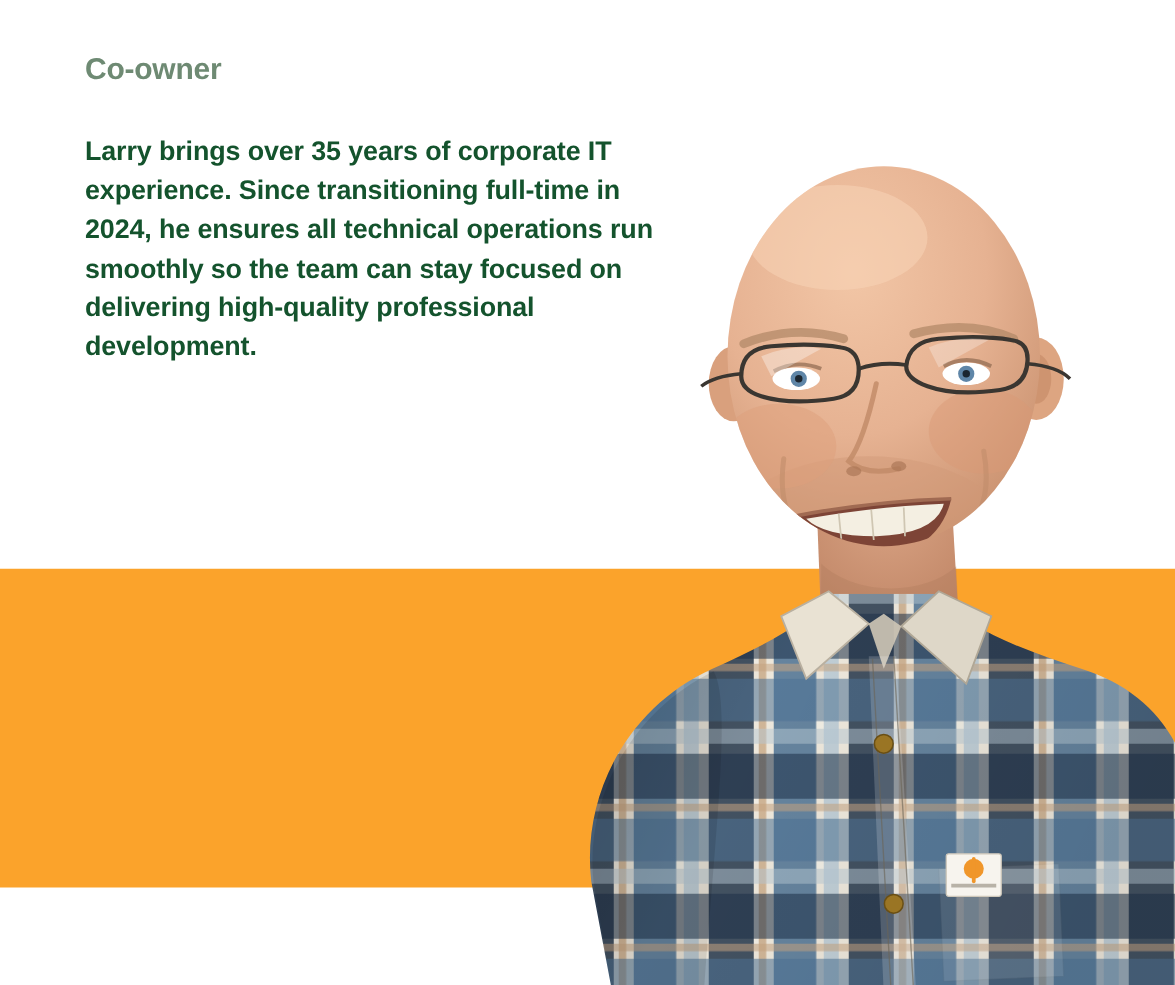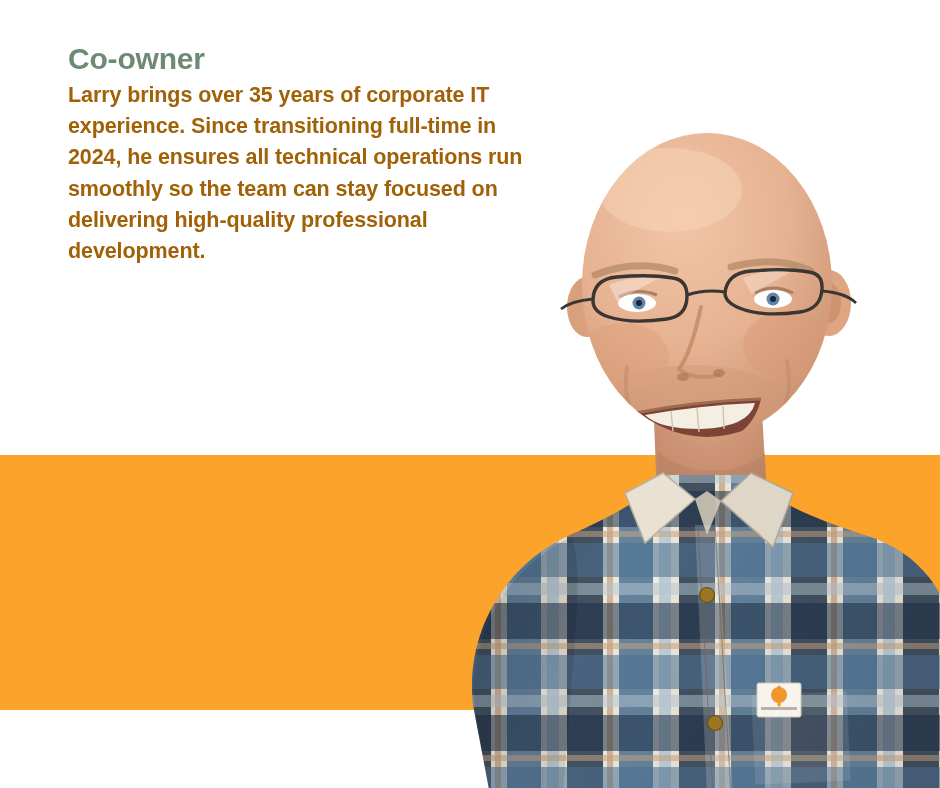--- a/index.html
+++ b/index.html
@@ -43,32 +43,32 @@
   #person-name {
     font-size: 44px;
     font-weight: bold;
     line-height: 1.05;
     color: #000000;
     letter-spacing: -0.5px;
     margin: 0 0 6px 0;
   }
 
   #person-role {
-    font-size: 30px;
+    font-size: 24px;
     font-weight: bold;
     color: #6e8a73;
     letter-spacing: -0.2px;
-    margin: 0 0 4px 0;
+    margin: 0 0 36px 0;
   }
 
   #person-bio {
     font-size: 21.5px;
     font-weight: bold;
     line-height: 1.45;
-    color: #a16207;
+    color: #14532d;
     margin: 0;
     letter-spacing: -0.1px;
   }
 
   
   #portrait {
     position: absolute;
     left: 395px;
     top: 95px;
     width: 560px;

